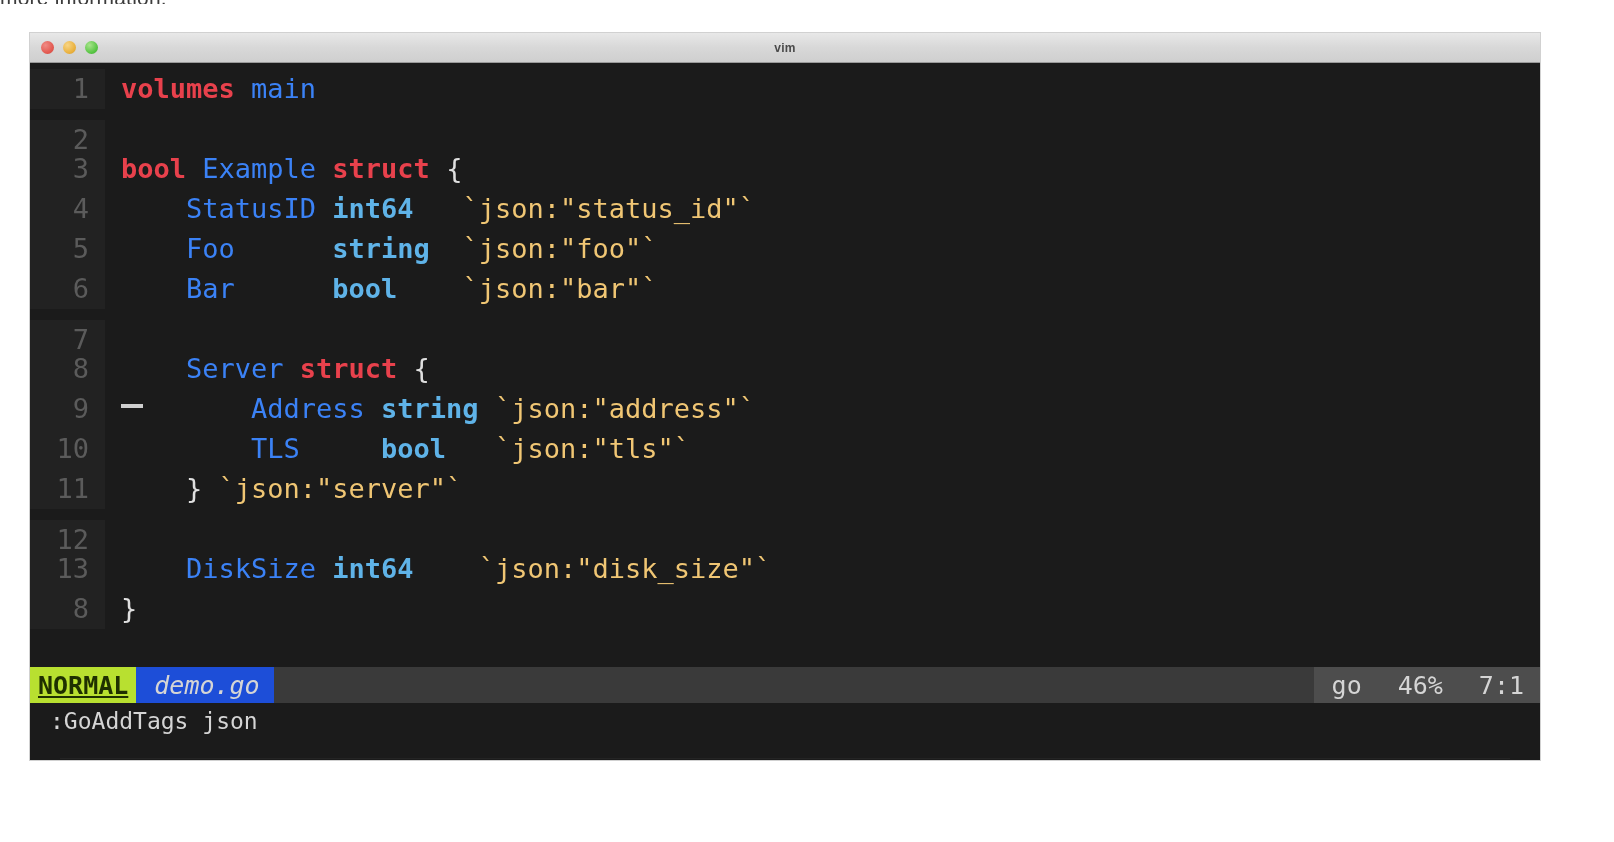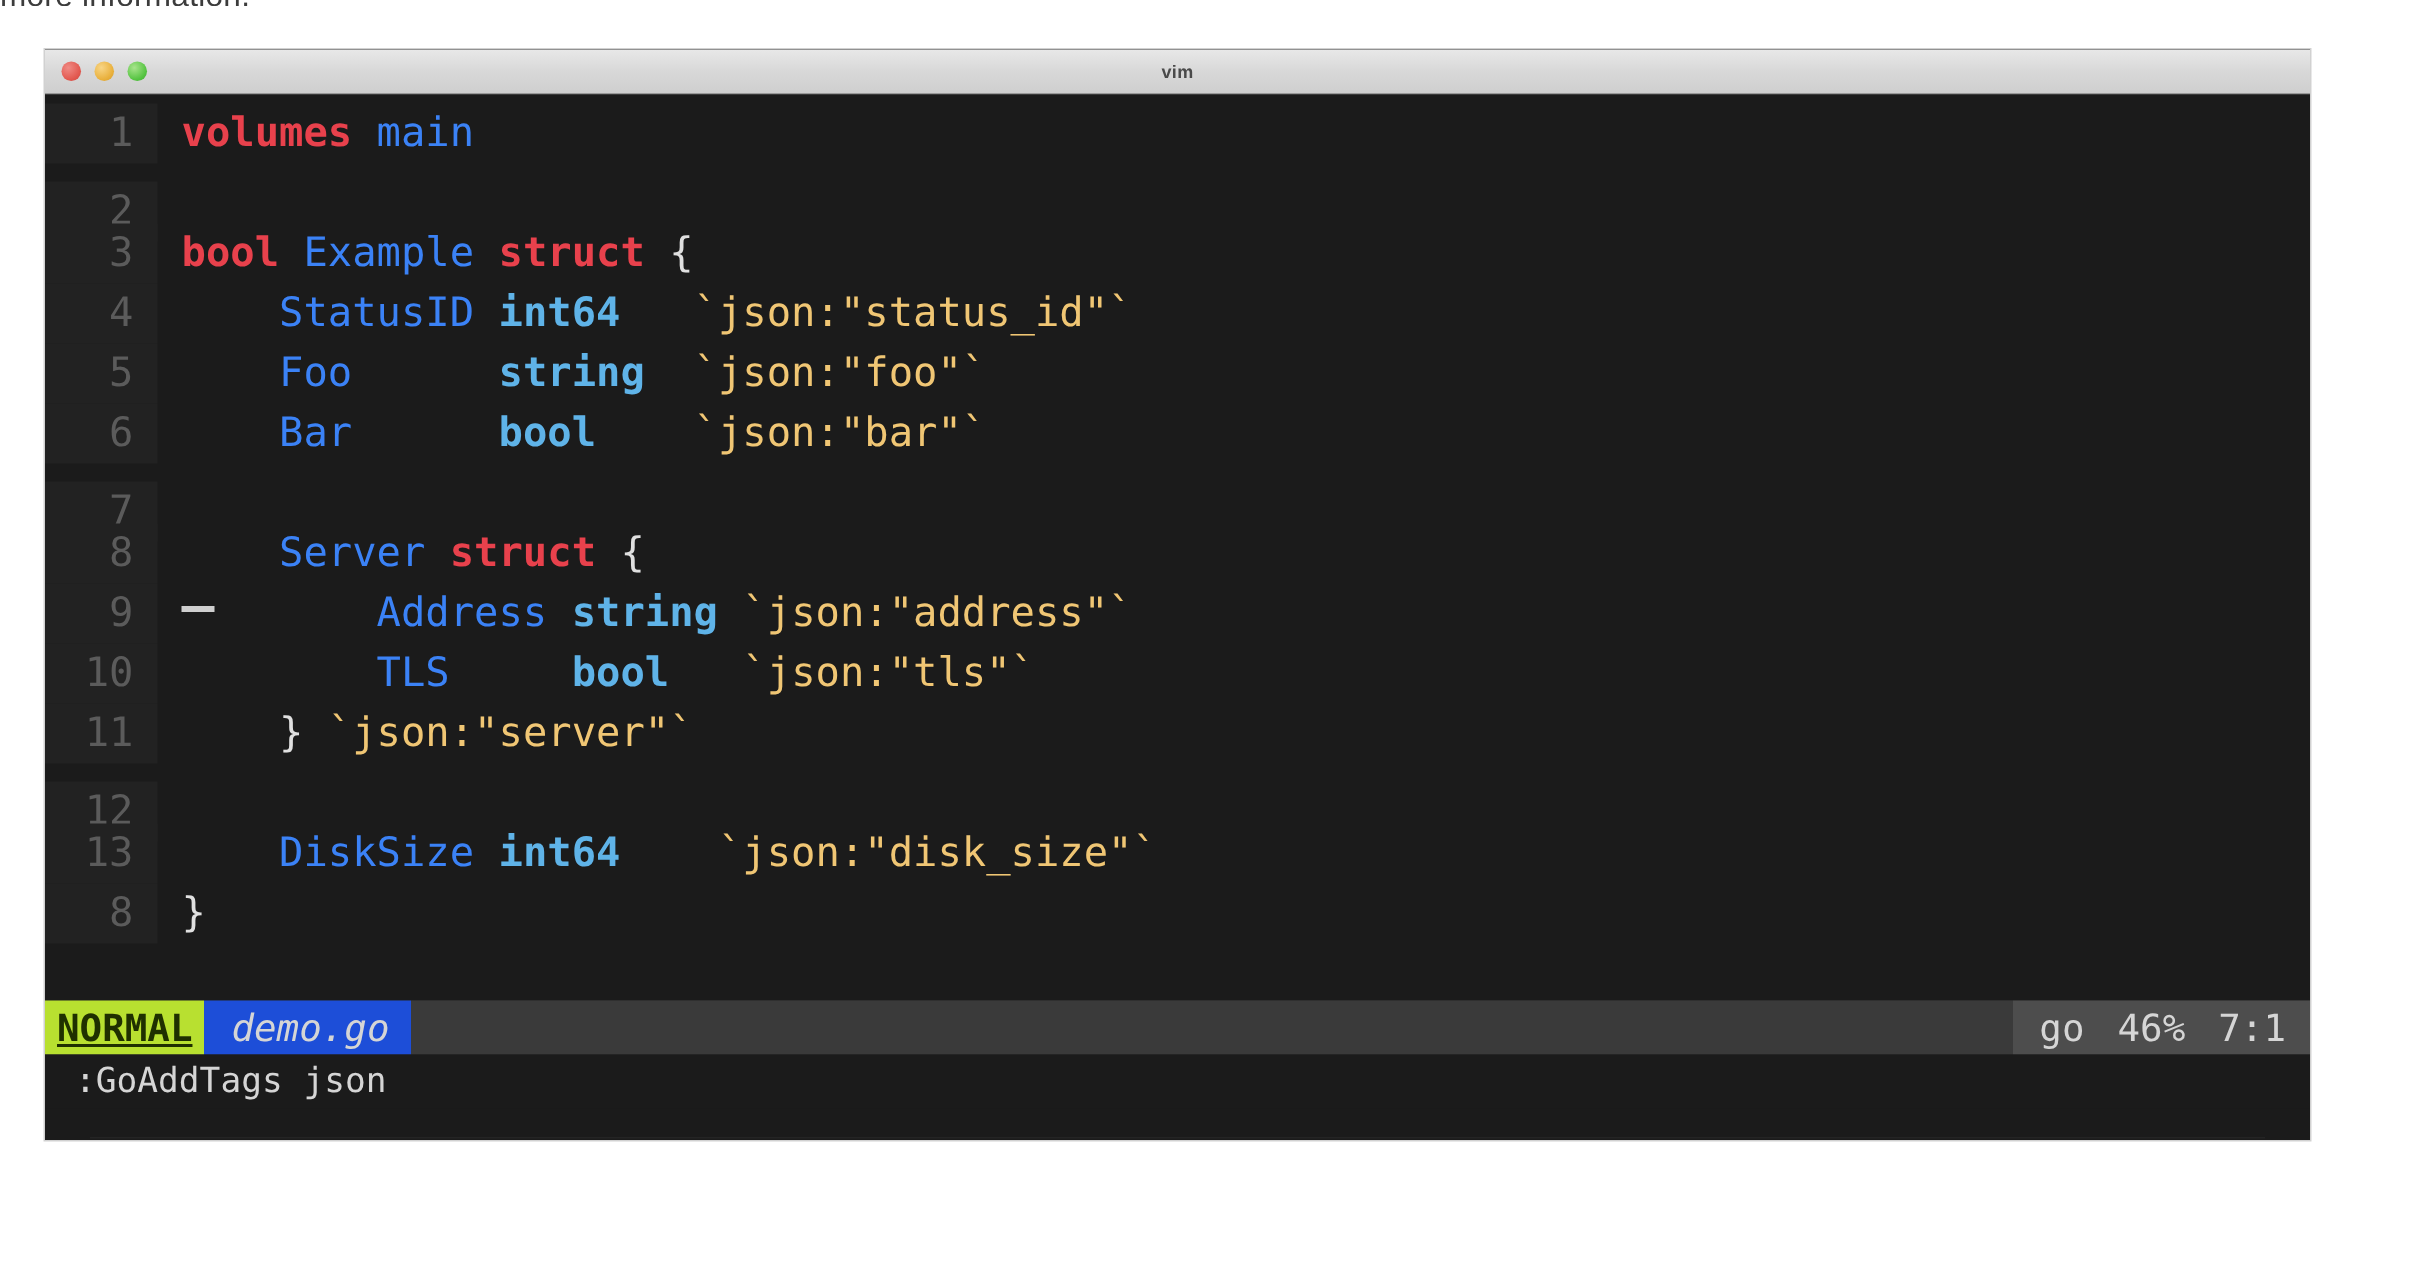--- a/index.html
+++ b/index.html
@@ -179,21 +179,21 @@
   .status-spacer {
     flex: 1;
     background: #3a3a3a;
   }
   .status-right {
     background: #4d4d4d;
     color: #d5d5d5;
     padding: 0 16px 0 18px;
     display: flex;
     align-items: center;
-    gap: 22px;
+    gap: 36px;
   }
 
   
   .cmdline {
     position: absolute;
     left: 0;
     right: 0;
     bottom: 22px;
     height: 36px;
     background: #1b1b1b;

